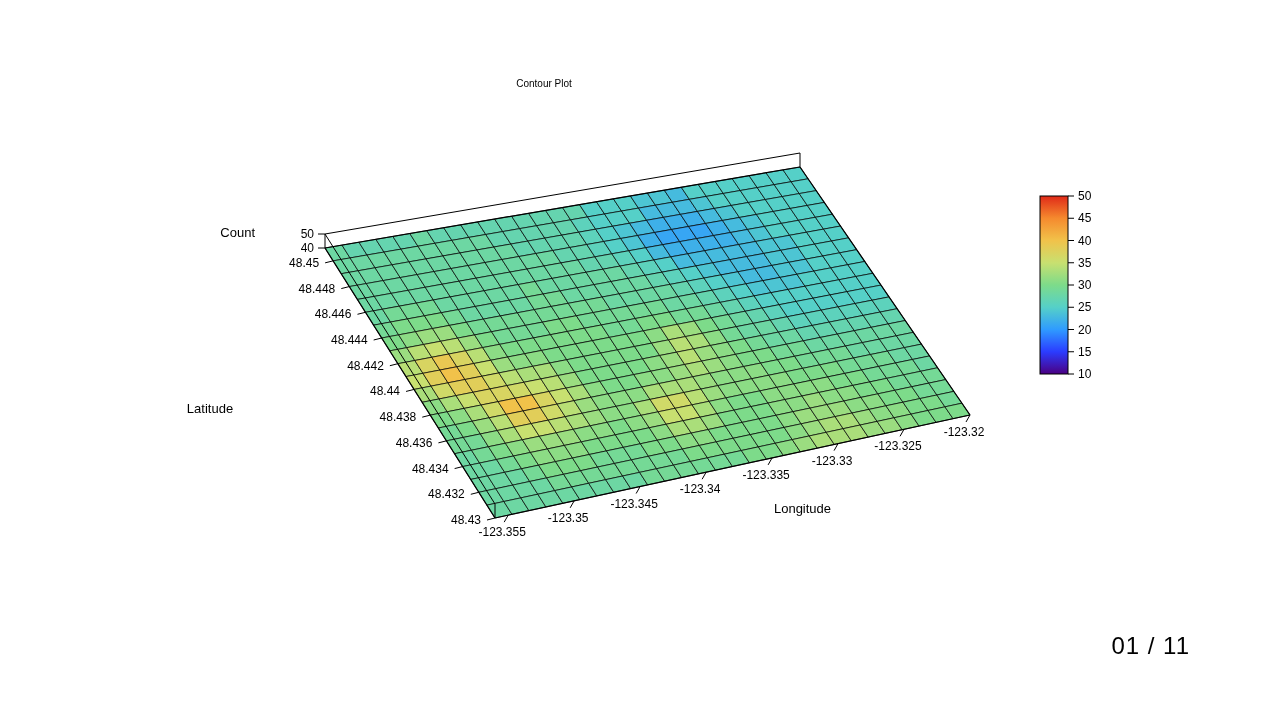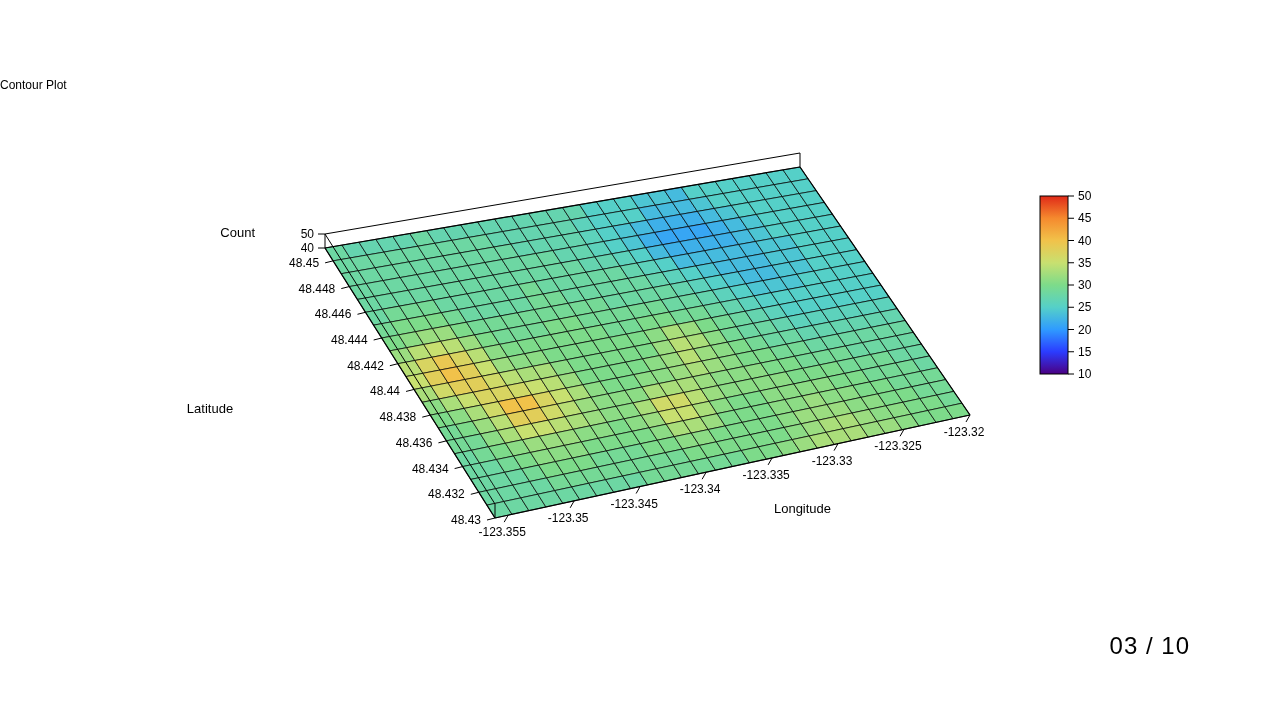--- a/index.html
+++ b/index.html
@@ -1,16 +1,16 @@
 <!DOCTYPE html>
 <html><head>
 <meta charset="utf-8">
 <style>
   html,body{margin:0;padding:0;width:1280px;height:720px;background:#fff;font-family:Arial,Helvetica,sans-serif;}
-  #chart-title{position:absolute;left:0;width:1088px;top:78px;font-size:12px;color:#000;}
+  #chart-title{position:absolute;left:0;width:1088px;top:78px;text-align:center;font-size:10px;color:#000;}
   svg{position:absolute;left:0;top:0;}
   #page-counter{position:absolute;right:90px;bottom:60px;font-size:24px;color:#000;letter-spacing:1px;}
   .tick-text{font-size:12px;fill:#000;font-family:Arial,Helvetica,sans-serif;}
   .axis-label{font-size:13px;fill:#000;font-family:Arial,Helvetica,sans-serif;}
 </style>
 </head>
 <body>
 
 <div id="chart-title">Contour Plot</div>
 
@@ -690,13 +690,13 @@
       <text x="1078" y="266.75" text-anchor="start" class="tick-text">35</text>
       <line x1="1068" y1="240.5" x2="1074" y2="240.5" stroke="#000" stroke-width="1"></line>
       <text x="1078" y="244.5" text-anchor="start" class="tick-text">40</text>
       <line x1="1068" y1="218.25" x2="1074" y2="218.25" stroke="#000" stroke-width="1"></line>
       <text x="1078" y="222.25" text-anchor="start" class="tick-text">45</text>
       <line x1="1068" y1="196" x2="1074" y2="196" stroke="#000" stroke-width="1"></line>
       <text x="1078" y="200" text-anchor="start" class="tick-text">50</text>
     </g>
 </svg>
 
-<div id="page-counter">03 / 10</div>
+<div id="page-counter">01 / 11</div>
 
 </body></html>

